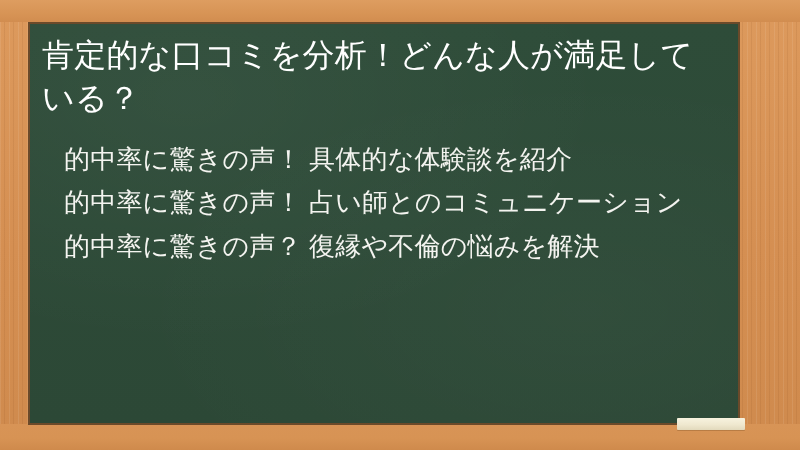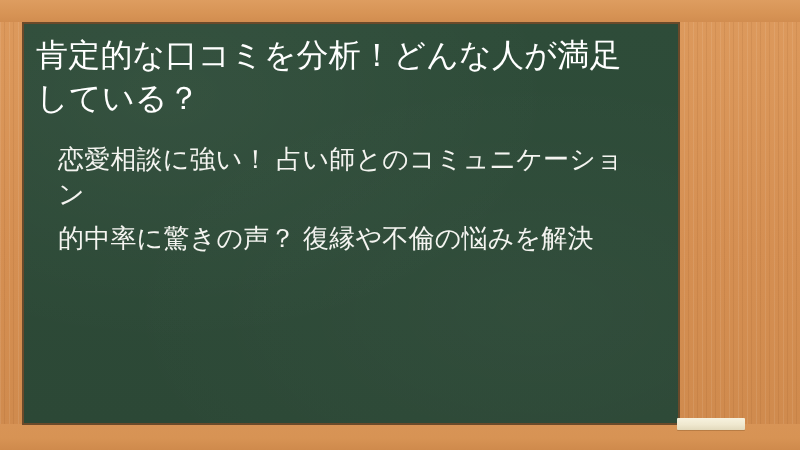--- a/index.html
+++ b/index.html
@@ -66,23 +66,23 @@
   .rail-bottom {
     position: absolute;
     left: 0; bottom: 0;
     width: 800px; height: 26px;
     background: linear-gradient(180deg, #d89456 0%, #d79354 55%, #cf8a4c 100%);
   }
 
   
   .board {
     position: absolute;
-    left: 22px;
+    left: 28px;
     top: 22px;
-    width: 658px;
+    width: 712px;
     height: 403px;
     box-sizing: border-box;
     border: 2px solid #6b4a2a;
     background-color: #2d4a38;
     background-image:
       radial-gradient(ellipse at 22% 18%, rgba(255,255,255,0.035) 0%, rgba(255,255,255,0) 55%),
       radial-gradient(ellipse at 78% 72%, rgba(255,255,255,0.022) 0%, rgba(255,255,255,0) 60%),
       linear-gradient(180deg, #2e4c39 0%, #2c4836 100%);
     overflow: hidden;
   }
@@ -142,21 +142,22 @@
 
   <div class="rail-top"></div>
   <div class="rail-bottom"></div>
 
   <div class="board">
     <div class="board-inner">
 
       <h1 class="title">肯定的な口コミを分析！どんな人が満足している？</h1>
 
       <ul class="list">
-        <li class="list-item">恋愛相談に強い！ 占い師とのコミュニケーション</li>
+        <li class="list-item">的中率に驚きの声！ 具体的な体験談を紹介</li>
+        <li class="list-item">的中率に驚きの声！ 占い師とのコミュニケーション</li>
         <li class="list-item">的中率に驚きの声？ 復縁や不倫の悩みを解決</li>
       </ul>
 
     </div>
   </div>
 
   <div class="chalk"></div>
 
 </div>
 

